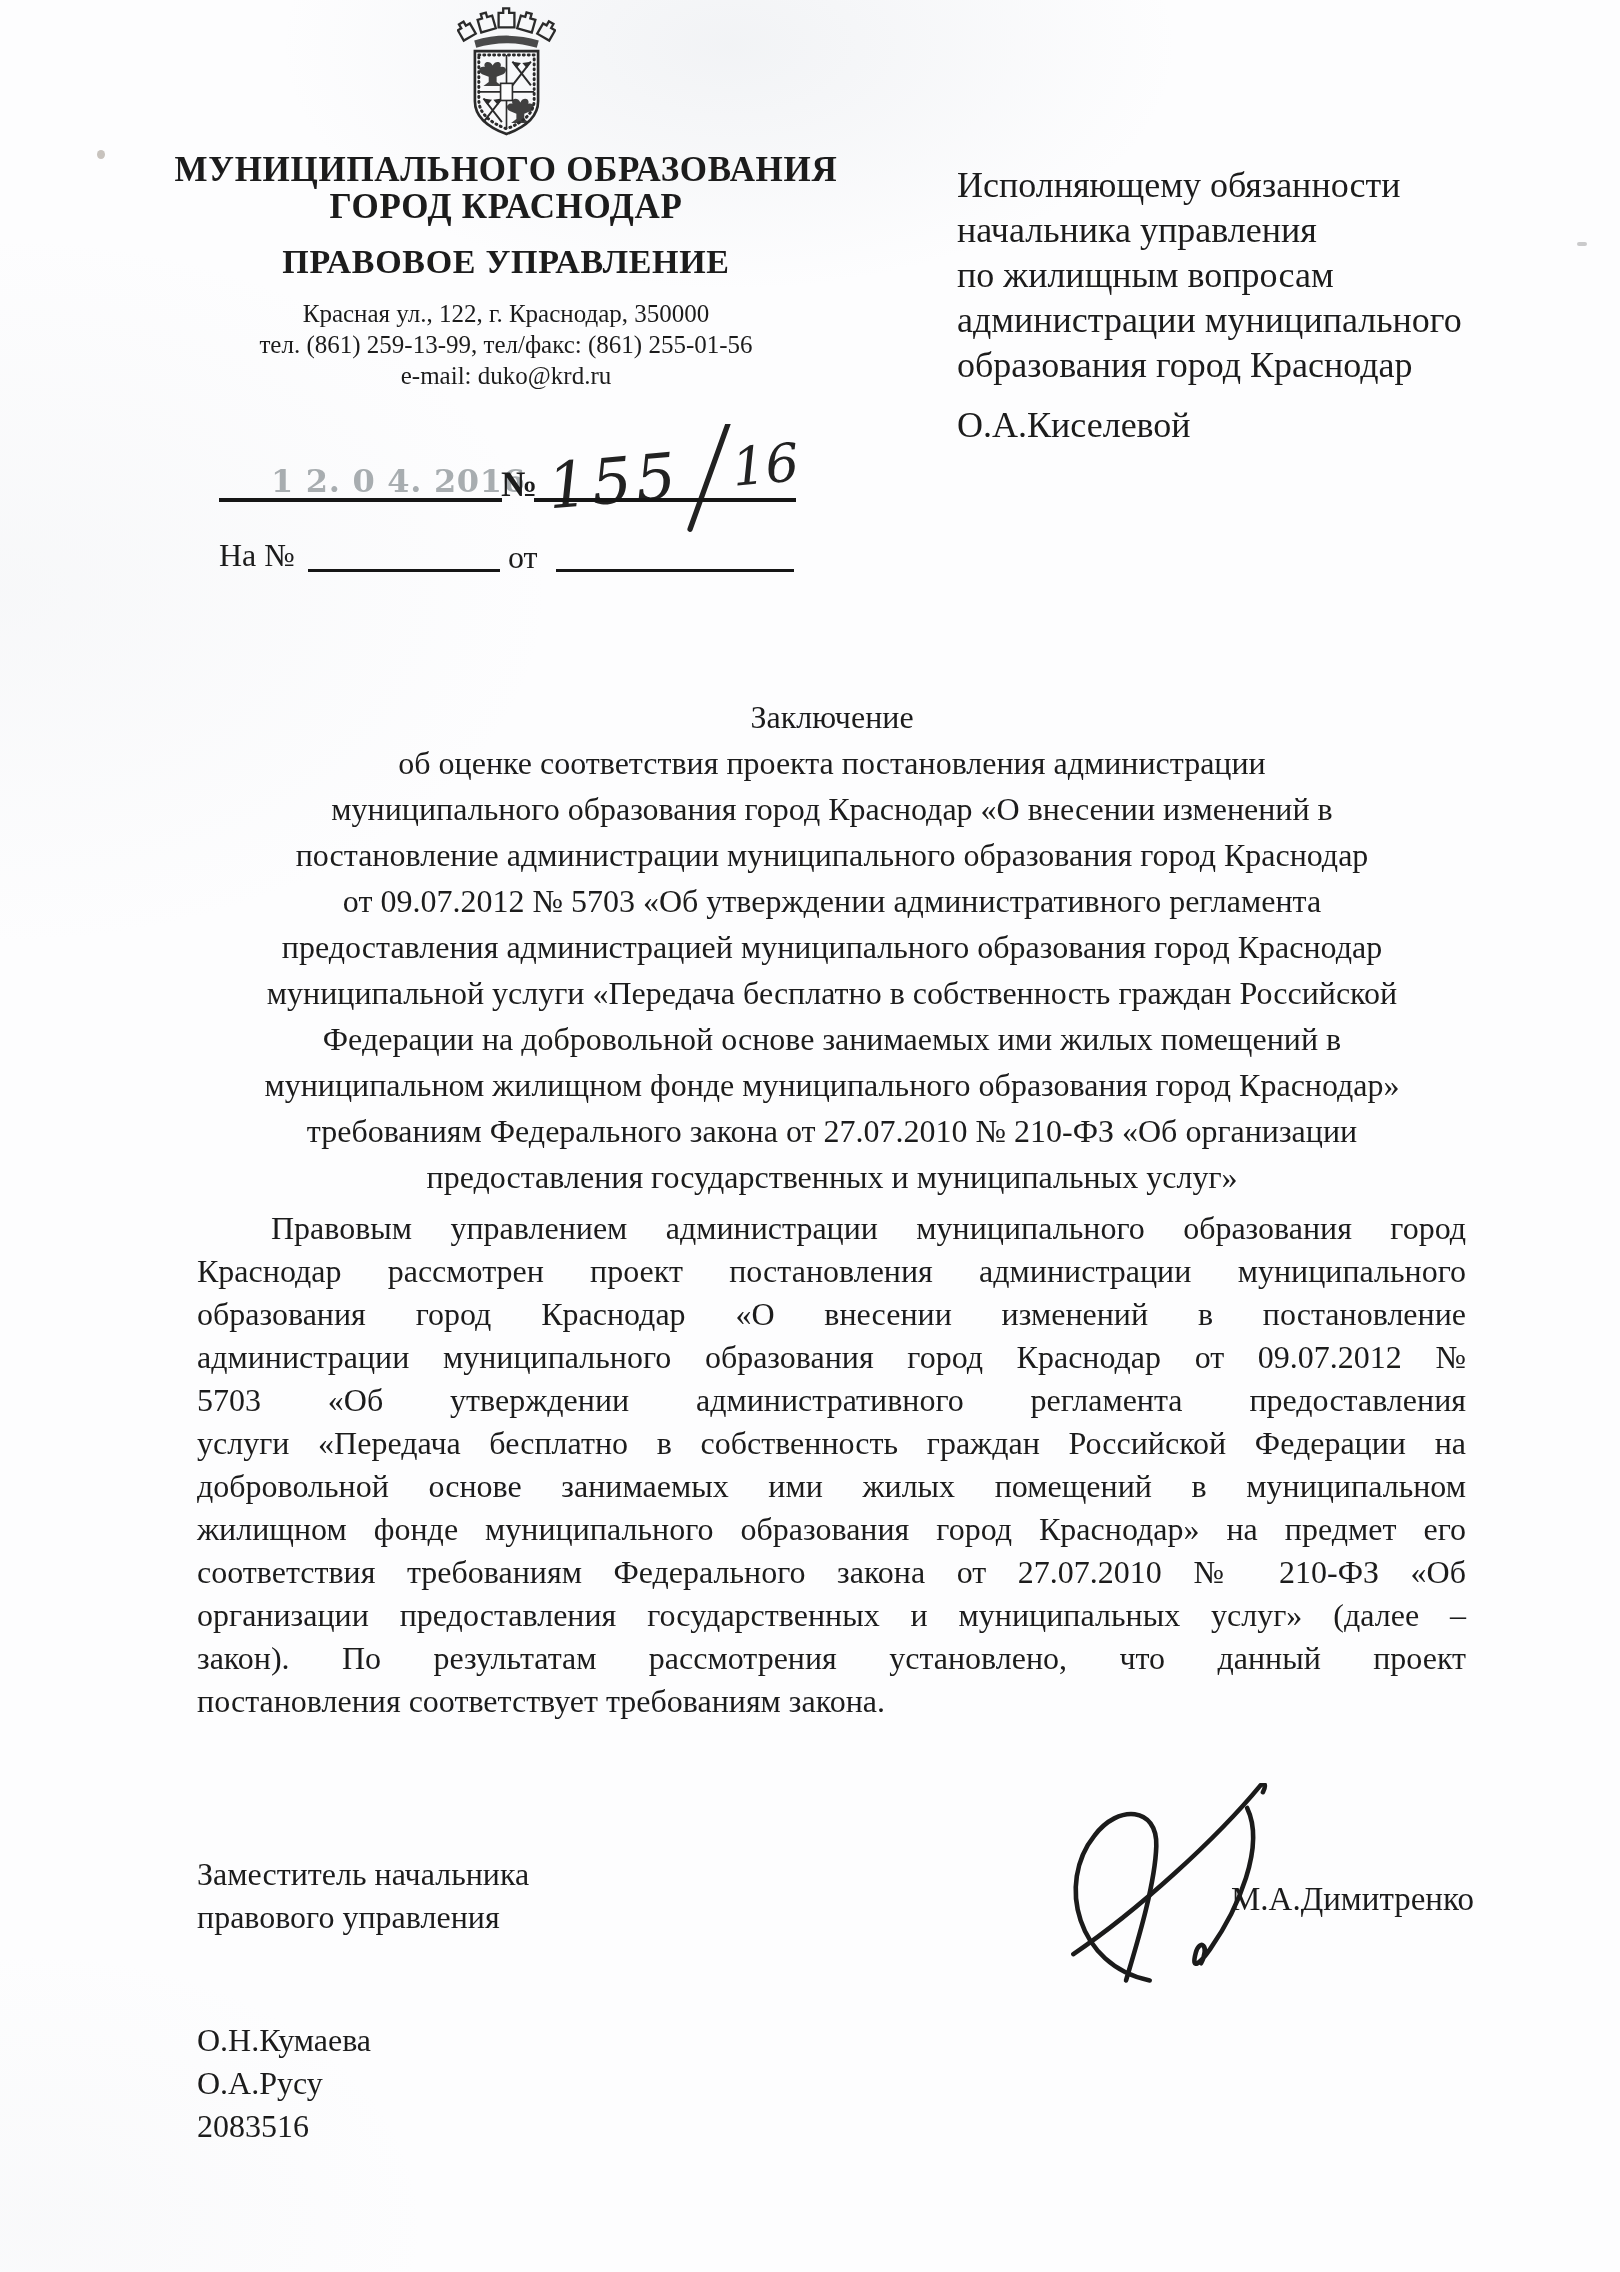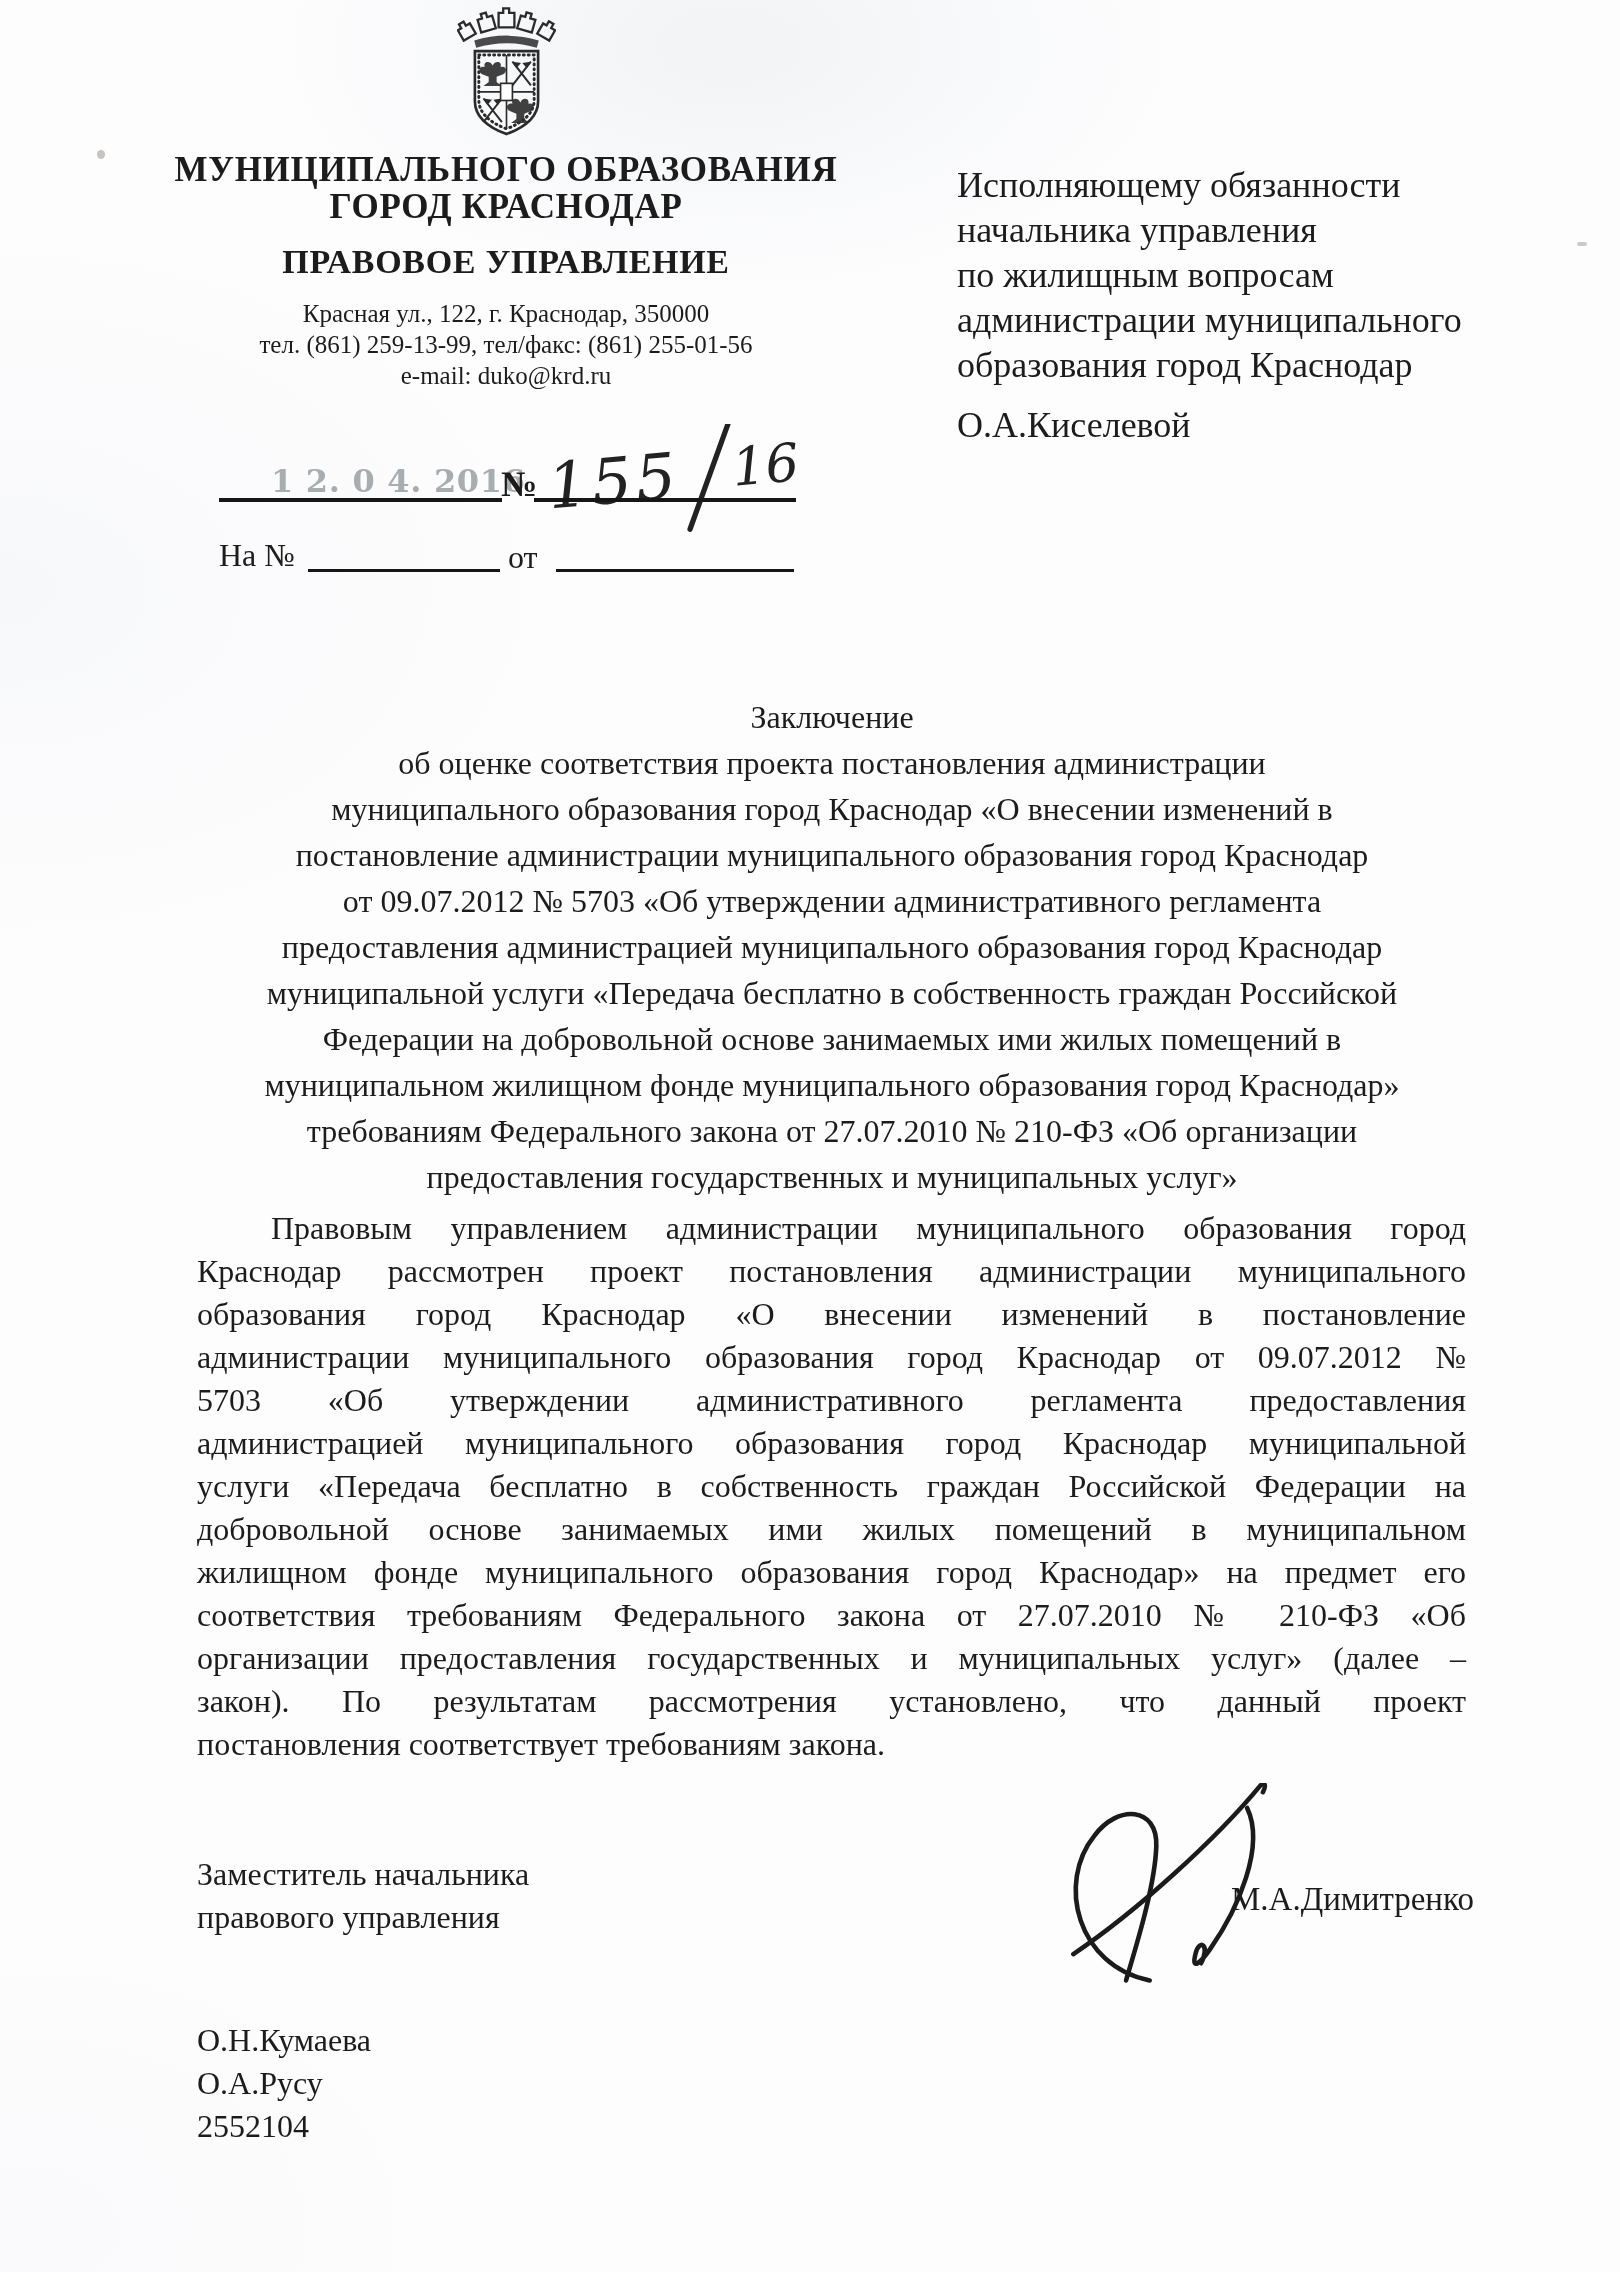--- a/index.html
+++ b/index.html
@@ -170,21 +170,20 @@
     <div>требованиям Федерального закона от 27.07.2010 № 210-ФЗ «Об организации</div>
     <div>предоставления государственных и муниципальных услуг»</div>
   </div>
 
 <div class="abs body-text">
     <div class="body-line">Правовым управлением администрации муниципального образования город</div>
     <div class="body-line">Краснодар рассмотрен проект постановления администрации муниципального</div>
     <div class="body-line">образования город Краснодар «О внесении изменений в постановление</div>
     <div class="body-line">администрации муниципального образования город Краснодар от 09.07.2012 №</div>
     <div class="body-line">5703 «Об утверждении административного регламента предоставления</div>
-    <div class="body-line">администрацией муниципального образования город Краснодар муниципальной</div>
     <div class="body-line">услуги «Передача бесплатно в собственность граждан Российской Федерации на</div>
     <div class="body-line">добровольной основе занимаемых ими жилых помещений в муниципальном</div>
     <div class="body-line">жилищном фонде муниципального образования город Краснодар» на предмет его</div>
     <div class="body-line">соответствия требованиям Федерального закона от 27.07.2010 № 210-ФЗ «Об</div>
     <div class="body-line">организации предоставления государственных и муниципальных услуг» (далее –</div>
     <div class="body-line">закон). По результатам рассмотрения установлено, что данный проект</div>
     <div class="body-line">постановления соответствует требованиям закона.</div>
   </div>
 
 <div class="abs sig-pos">
@@ -198,18 +197,18 @@
       <path d="M34 260 C 132 194, 252 84, 318 4 C 324 -2, 328 2, 322 14"></path>
       <path d="M298 38 C 326 96, 284 192, 242 252 C 228 272, 212 288, 220 258 C 226 236, 242 246, 228 274"></path>
     </g>
   </svg>
 </div>
 <div class="abs sig-name">М.А.Димитренко</div>
 
 <div class="abs footer">
   <div>О.Н.Кумаева</div>
   <div>О.А.Русу</div>
-  <div>2552104</div>
+  <div>2083516</div>
 </div>
 
 <div class="abs speck1"></div>
 <div class="abs speck2"></div>
 
 
 </body></html>

